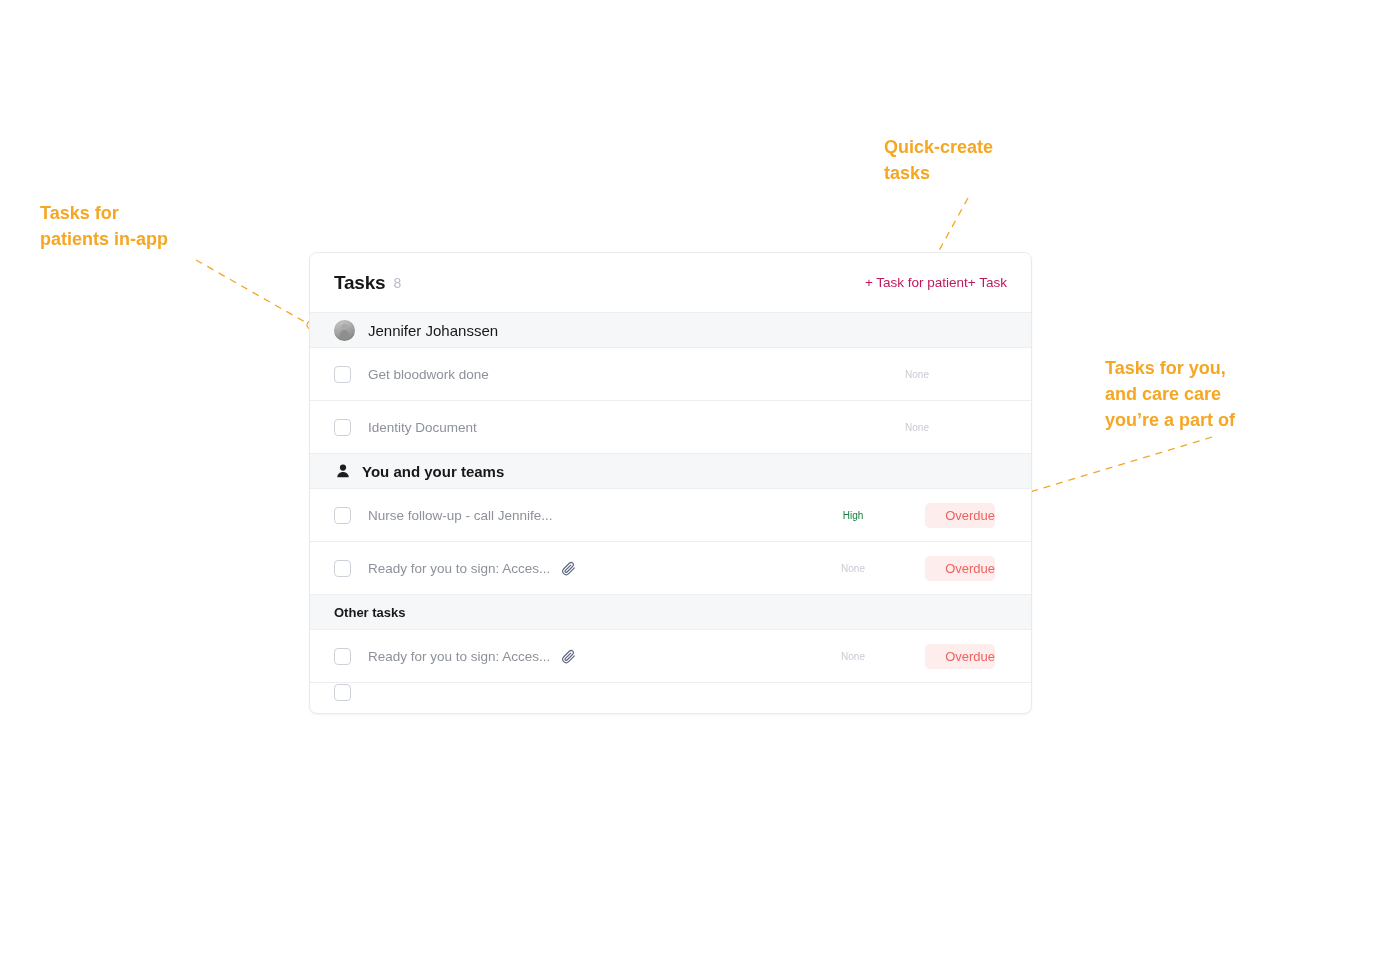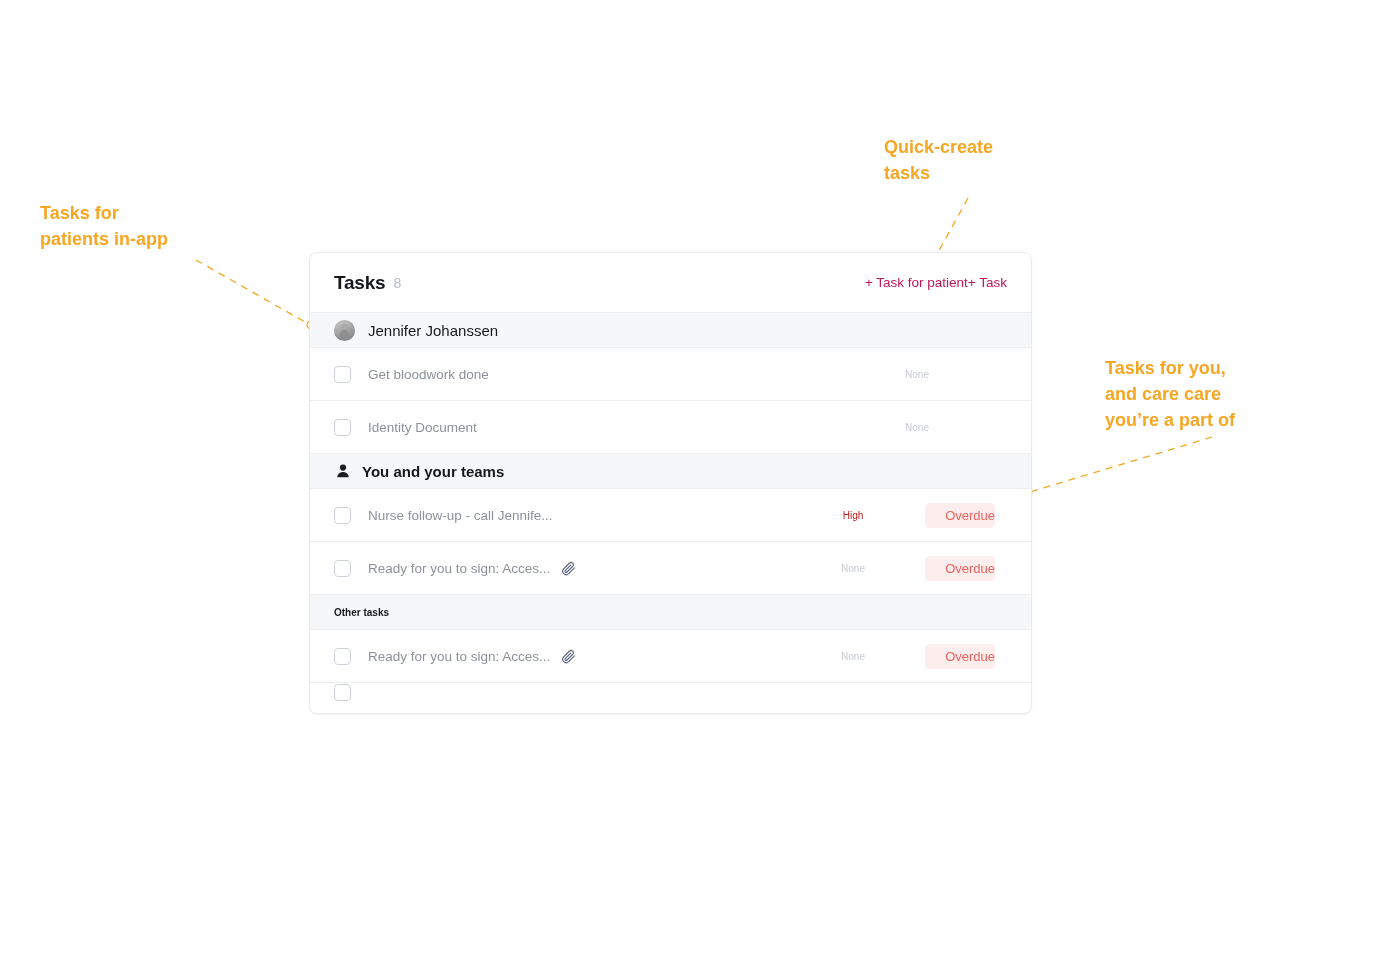--- a/index.html
+++ b/index.html
@@ -74,21 +74,21 @@
     box-sizing: border-box;
     background: #f6f7f8;
     border-bottom: 1px solid #eceef0;
   }
   .section-label {
     font-size: 15px;
     color: #17181a;
     font-weight: normal;
   }
   .section-row.teams .section-label { font-weight: bold; font-size: 15px; }
-  .section-row.other .section-label { font-weight: bold; font-size: 10px; }
+  .section-row.other .section-label { font-weight: bold; font-size: 13px; }
 
   .avatar {
     width: 21px;
     height: 21px;
     border-radius: 50%;
     margin-right: 13px;
     flex: 0 0 auto;
     background:
       radial-gradient(circle at 50% 34%, #a9a9a9 0 17%, rgba(169,169,169,0) 18%),
       radial-gradient(ellipse at 50% 92%, #8e8e8e 0 34%, rgba(142,142,142,0) 36%),
@@ -153,21 +153,21 @@
   .clip-icon svg { display: block; }
 
   .row-spacer { flex: 1 1 auto; }
 
   .priority {
     font-size: 10px;
     text-align: center;
     flex: 0 0 auto;
   }
   .priority.none { color: #c7cbd2; }
-  .priority.high { color: #b91c1c; }
+  .priority.high { color: #15803d; }
 
   
   .task-row.patient .priority { width: 108px; margin-right: 36px; }
   
   .task-row.team .priority   { width: 108px; margin-right: 18px; }
 
   .status-badge {
     width: 70px;
     text-align: right;
     font-size: 13px;

